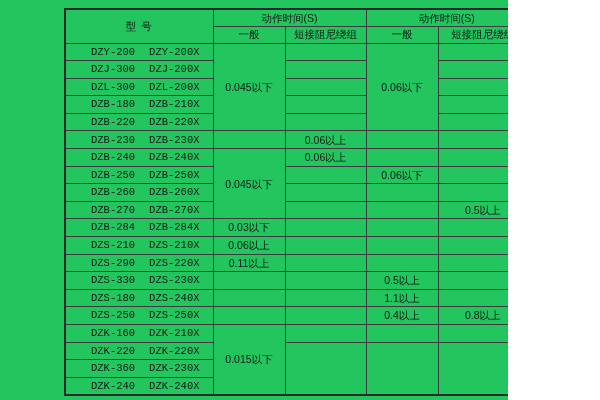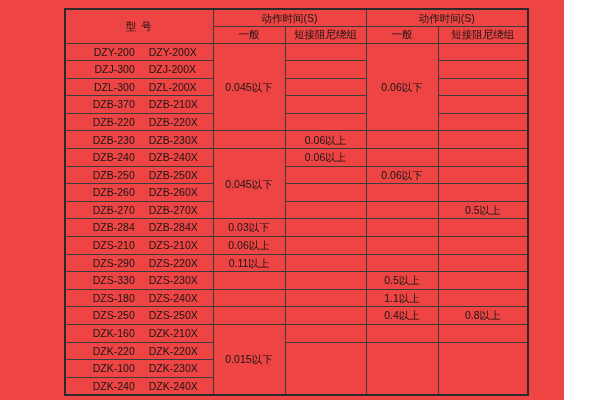--- a/index.html
+++ b/index.html
@@ -5,23 +5,23 @@
   html, body {
     margin: 0;
     padding: 0;
     width: 600px;
     height: 400px;
     background: #ffffff;
     font-family: "Liberation Sans", "DejaVu Sans", sans-serif;
   }
   .page {
     position: relative;
-    width: 564px;
+    width: 508px;
     height: 400px;
-    background: #ef4444;
+    background: #22c55e;
     overflow: hidden;
   }
   table.spec {
     position: absolute;
     left: 64px;
     top: 8px;
     width: 463px;
     border-collapse: collapse;
     table-layout: fixed;
     border: 2px solid #2b2b2b;
@@ -42,20 +42,21 @@
   }
   thead tr { height: 17px; }
   tbody tr { height: 17.6px; }
   th.model-hdr { white-space: pre; letter-spacing: 1px; }
   td.model-cell .model-pair {
     display: flex;
     justify-content: center;
     align-items: center;
     gap: 14px;
     padding-left: 12px;
+    font-family: Liberation Mono, monospace;
   }
 </style>
 </head>
 <body>
 
 <div class="page">
   <table class="spec">
     <colgroup>
       <col style="width:148px">
       <col style="width:72px">
@@ -105,21 +106,21 @@
               <span>DZL-300</span>
               <span>DZL-200X</span>
             </div>
           </td>
           <td></td>
           <td></td>
         </tr>
         <tr>
           <td class="model-cell">
             <div class="model-pair">
-              <span>DZB-370</span>
+              <span>DZB-180</span>
               <span>DZB-210X</span>
             </div>
           </td>
           <td></td>
           <td></td>
         </tr>
         <tr>
           <td class="model-cell">
             <div class="model-pair">
               <span>DZB-220</span>
@@ -277,21 +278,21 @@
               <span>DZK-220X</span>
             </div>
           </td>
           <td rowspan="3"></td>
           <td rowspan="3"></td>
           <td rowspan="3"></td>
         </tr>
         <tr>
           <td class="model-cell">
             <div class="model-pair">
-              <span>DZK-100</span>
+              <span>DZK-360</span>
               <span>DZK-230X</span>
             </div>
           </td>
         </tr>
         <tr>
           <td class="model-cell">
             <div class="model-pair">
               <span>DZK-240</span>
               <span>DZK-240X</span>
             </div>

